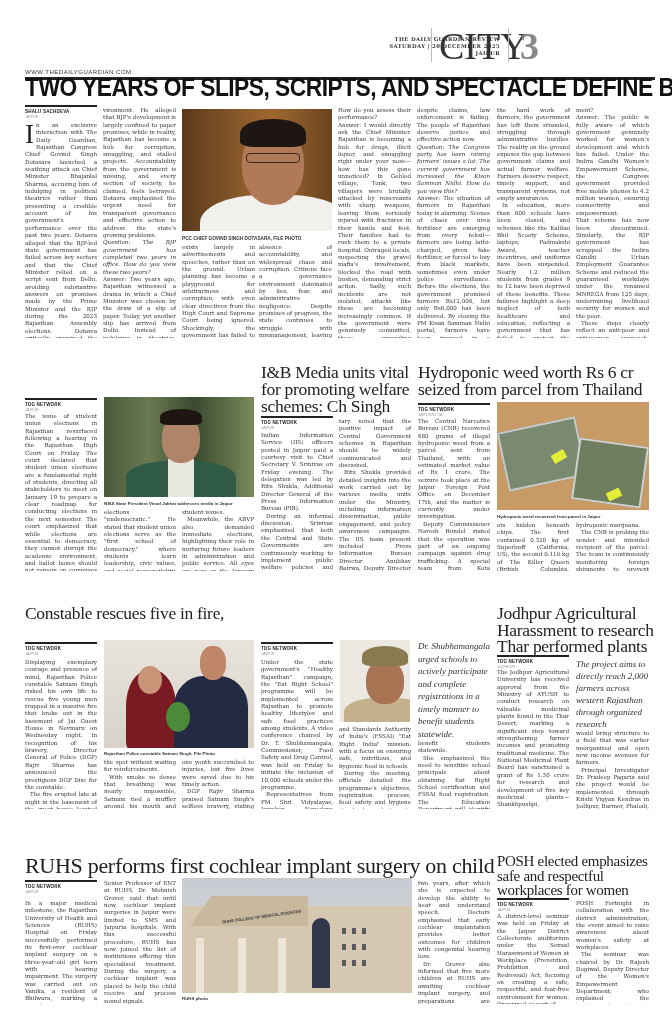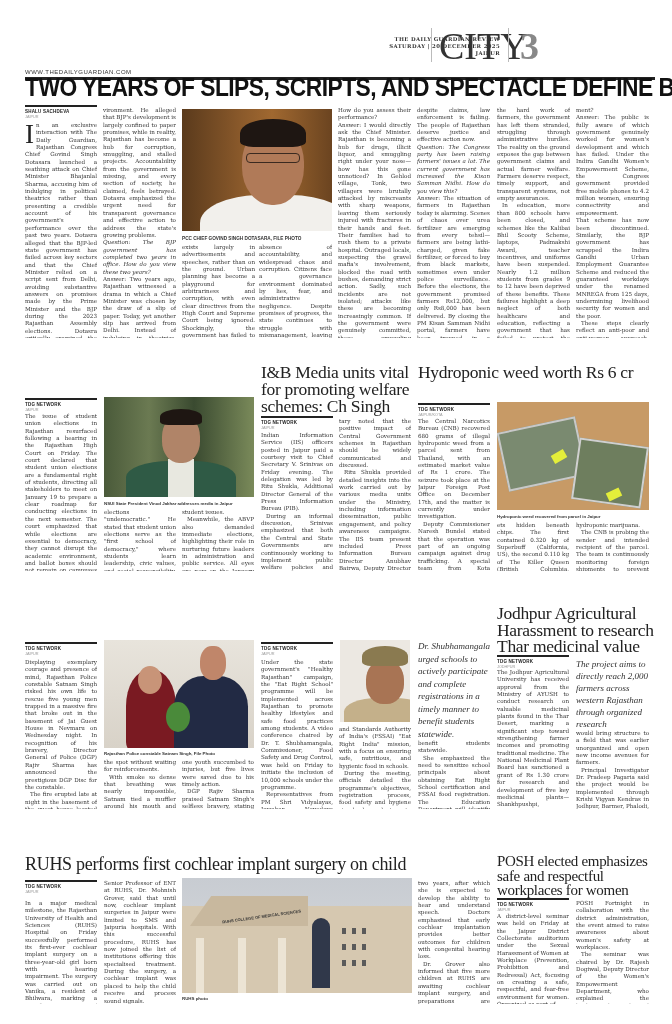--- a/index.html
+++ b/index.html
@@ -182,20 +182,21 @@
   <p>Indian Information Service (IIS) officers posted in Jaipur paid a courtesy visit to Chief Secretary V. Srinivas on Friday evening. The delegation was led by Ritu Shukla, Additional Director General of the Press Information Bureau (PIB).</p>
   <p>During an informal discussion, Srinivas emphasized that both the Central and State Governments are continuously working to implement public welfare policies and schemes. He highlighted the crucial role played by the media units of the Ministry of Information and Broadcasting in creating awareness among citizens about these initiatives. The Chief Secre-</p>
 </div>
 <div class="col" style="left:339px; top:418px; width:72px; height:153px;">
   <p>tary noted that the positive impact of Central Government schemes in Rajasthan should be widely communicated and discussed.</p>
   <p>Ritu Shukla provided detailed insights into the work carried out by various media units under the Ministry, including information dissemination, public engagement, and policy awareness campaigns. The IIS team present included Press Information Bureau Director Anubhav Bairwa, Deputy Director Dharmesh Bharti, Doordarshan News Deputy Director Manju Meena, Assistant Director Murari Gupta, Akashvani News Deputy Director Ram Nath Meena, and Assistant Director Jitendra Dwivedi.</p>
 </div>
 
 <div class="h2" style="left:418px; top:364px; font-size:17.5px; line-height:17px;">
   <div>Hydroponic weed worth Rs 6 cr</div>
+  <div>seized from parcel from Thailand</div>
 </div>
 <div class="byline" style="left:418px; top:403px;">
   <span class="who">TDG NETWORK</span>
   <span class="where">JAIPUR/KOTA</span>
 </div>
 <div class="col" style="left:418px; top:418px; width:72px; height:153px;">
   <p>The Central Narcotics Bureau (CNB) recovered 680 grams of illegal hydroponic weed from a parcel sent from Thailand, with an estimated market value of Rs 1 crore. The seizure took place at the Jaipur Foreign Post Office on December 17th, and the matter is currently under investigation.</p>
   <p>Deputy Commissioner Naresh Bundel stated that the operation was part of an ongoing campaign against drug trafficking. A special team from Kota inspected the suspicious parcel upon receiving a tip-off and recovered the drugs following all legal procedures.</p>
 
 </div>
@@ -208,20 +209,21 @@
 <div class="caption" style="left:497px; top:514px; font-size:4.4px;">Hydroponic weed recovered from parcel in Jaipur</div>
 <div class="col" style="left:497px; top:522px; width:72px; height:49px;">
   <p>ets hidden beneath chips. The first contained 0.320 kg of Superbuff (California, US), the second 0.110 kg of The Killer Queen (British Columbia, Canada), and the third 0.220 kg of The Ice Cream Cake (West Coast, US), totaling 0.680 kilograms of high-quality</p>
 </div>
 <div class="col" style="left:576px; top:522px; width:73px; height:49px;">
   <p>hydroponic marijuana.</p>
   <p>The CNB is probing the sender and intended recipient of the parcel. The team is continuously monitoring foreign shipments to prevent drug smuggling, marking this seizure as an important step in curbing illegal importation of narcotics.</p>
 </div>
 
 <div class="h2" style="left:25px; top:605px; font-size:17.5px; line-height:17px;">
+  <div>Constable rescues five in fire,</div>
 </div>
 <div class="byline" style="left:25px; top:642px;">
   <span class="who">TDG NETWORK</span>
   <span class="where">JAIPUR</span>
 </div>
 <div class="col" style="left:25px; top:659px; width:72px; height:150px;">
   <p>Displaying exemplary courage and presence of mind, Rajasthan Police constable Satnam Singh risked his own life to rescue five young men trapped in a massive fire that broke out in the basement of Jai Guest House in Nevmaru on Wednesday night. In recognition of his bravery, Director General of Police (DGP) Rajiv Sharma has announced the prestigious DGP Disc for the constable.</p>
   <p>The fire erupted late at night in the basement of the guest house located in Yaduvanshi Colony near Hero Chowk. Thick smoke and raging flames blocked all escape routes, trapping six youths inside. Hearing cries for help, Constable Satnam Singh (No. 981), who was on night patrol duty, rushed to</p>
 </div>
 <div class="photo ph-satnam" style="left:104px; top:640px; width:150px; height:108px;">
@@ -262,37 +264,37 @@
   <p>During the meeting, officials detailed the programme's objectives, registration process, food safety and hygiene standards, and steps to promote healthy eating habits among students. Dr. Shubhamangala urged schools to actively participate and complete registrations in a timely manner to</p>
 </div>
 <div class="col" style="left:418px; top:740px; width:72px; height:69px;">
   <p>benefit students statewide.</p>
   <p>She emphasized the need to sensitize school principals about obtaining Eat Right School certification and FSSAI food registration. The Education Department will identify schools, mobilize resources, and monitor activities, while the Food Safety and Drug Directorate, in coordination with FSSAI, will provide training, licensing, and ongoing support.</p>
 </div>
 
 <div class="h2" style="left:497px; top:605px; font-size:17.5px; line-height:16.5px;">
   <div>Jodhpur Agricultural</div>
   <div>Harassment to research</div>
-  <div>Thar medicinal value</div>
+  <div>Thar performed plants</div>
 </div>
 <div class="byline" style="left:497px; top:655px;">
   <span class="who">TDG NETWORK</span>
   <span class="where">JODHPUR</span>
 </div>
 <div class="col" style="left:497px; top:669px; width:72px; height:140px;">
   <p>The Jodhpur Agricultural University has received approval from the Ministry of AYUSH to conduct research on valuable medicinal plants found in the Thar Desert, marking a significant step toward strengthening farmer incomes and promoting traditional medicine. The National Medicinal Plant Board has sanctioned a grant of Rs 1.30 crore for research and development of five key medicinal plants—Shankhpushpi, Agnimantha, Aparajita, Ashwagandha, and Guggulu.</p>
 
 </div>
 <div class="pullquote" style="left:576px; top:658px; width:74px; font-size:9px; line-height:12px;">The project aims to directly reach 2,000 farmers across western Rajasthan through organized research</div>
 <div class="col" style="left:576px; top:730px; width:73px; height:79px;">
   <p>would bring structure to a field that was earlier unorganized and open new income avenues for farmers.</p>
   <p>Principal Investigator Dr. Pradeep Pagaria said the project would be implemented through Krishi Vigyan Kendras in Jodhpur, Barmer, Phalodi, and Nagaur. Germplasm centers, nurseries, rural collection centers, and value-addition facilities will be established to ensure quality planting material and processing support.</p>
 </div>
 
-<div class="h2" style="left:25px; top:855px; font-size:18px; white-space:nowrap;">RUHS performs first cochlear implant surgery on child</div>
+<div class="h2" style="left:25px; top:855px; font-size:22px; white-space:nowrap;">RUHS performs first cochlear implant surgery on child</div>
 <div class="byline" style="left:25px; top:880px;">
   <span class="who">TDG NETWORK</span>
   <span class="where">JAIPUR</span>
 </div>
 <div class="col" style="left:25px; top:900px; width:72px; height:104px;">
   <p>In a major medical milestone, the Rajasthan University of Health and Sciences (RUHS) Hospital on Friday successfully performed its first-ever cochlear implant surgery on a three-year-old girl born with hearing impairment. The surgery was carried out on Vanika, a resident of Bhilwara, marking a significant expansion of advanced ENT services at the state-run hospital.</p>
 </div>
 <div class="col" style="left:104px; top:880px; width:72px; height:124px;">
   <p>Senior Professor of ENT at RUHS, Dr. Mohnish Grover, said that until now, cochlear implant surgeries in Jaipur were limited to SMS and Jaipuria hospitals. With this successful procedure, RUHS has now joined the list of institutions offering this specialised treatment. During the surgery, a cochlear implant was placed to help the child receive and process sound signals.</p>
 

